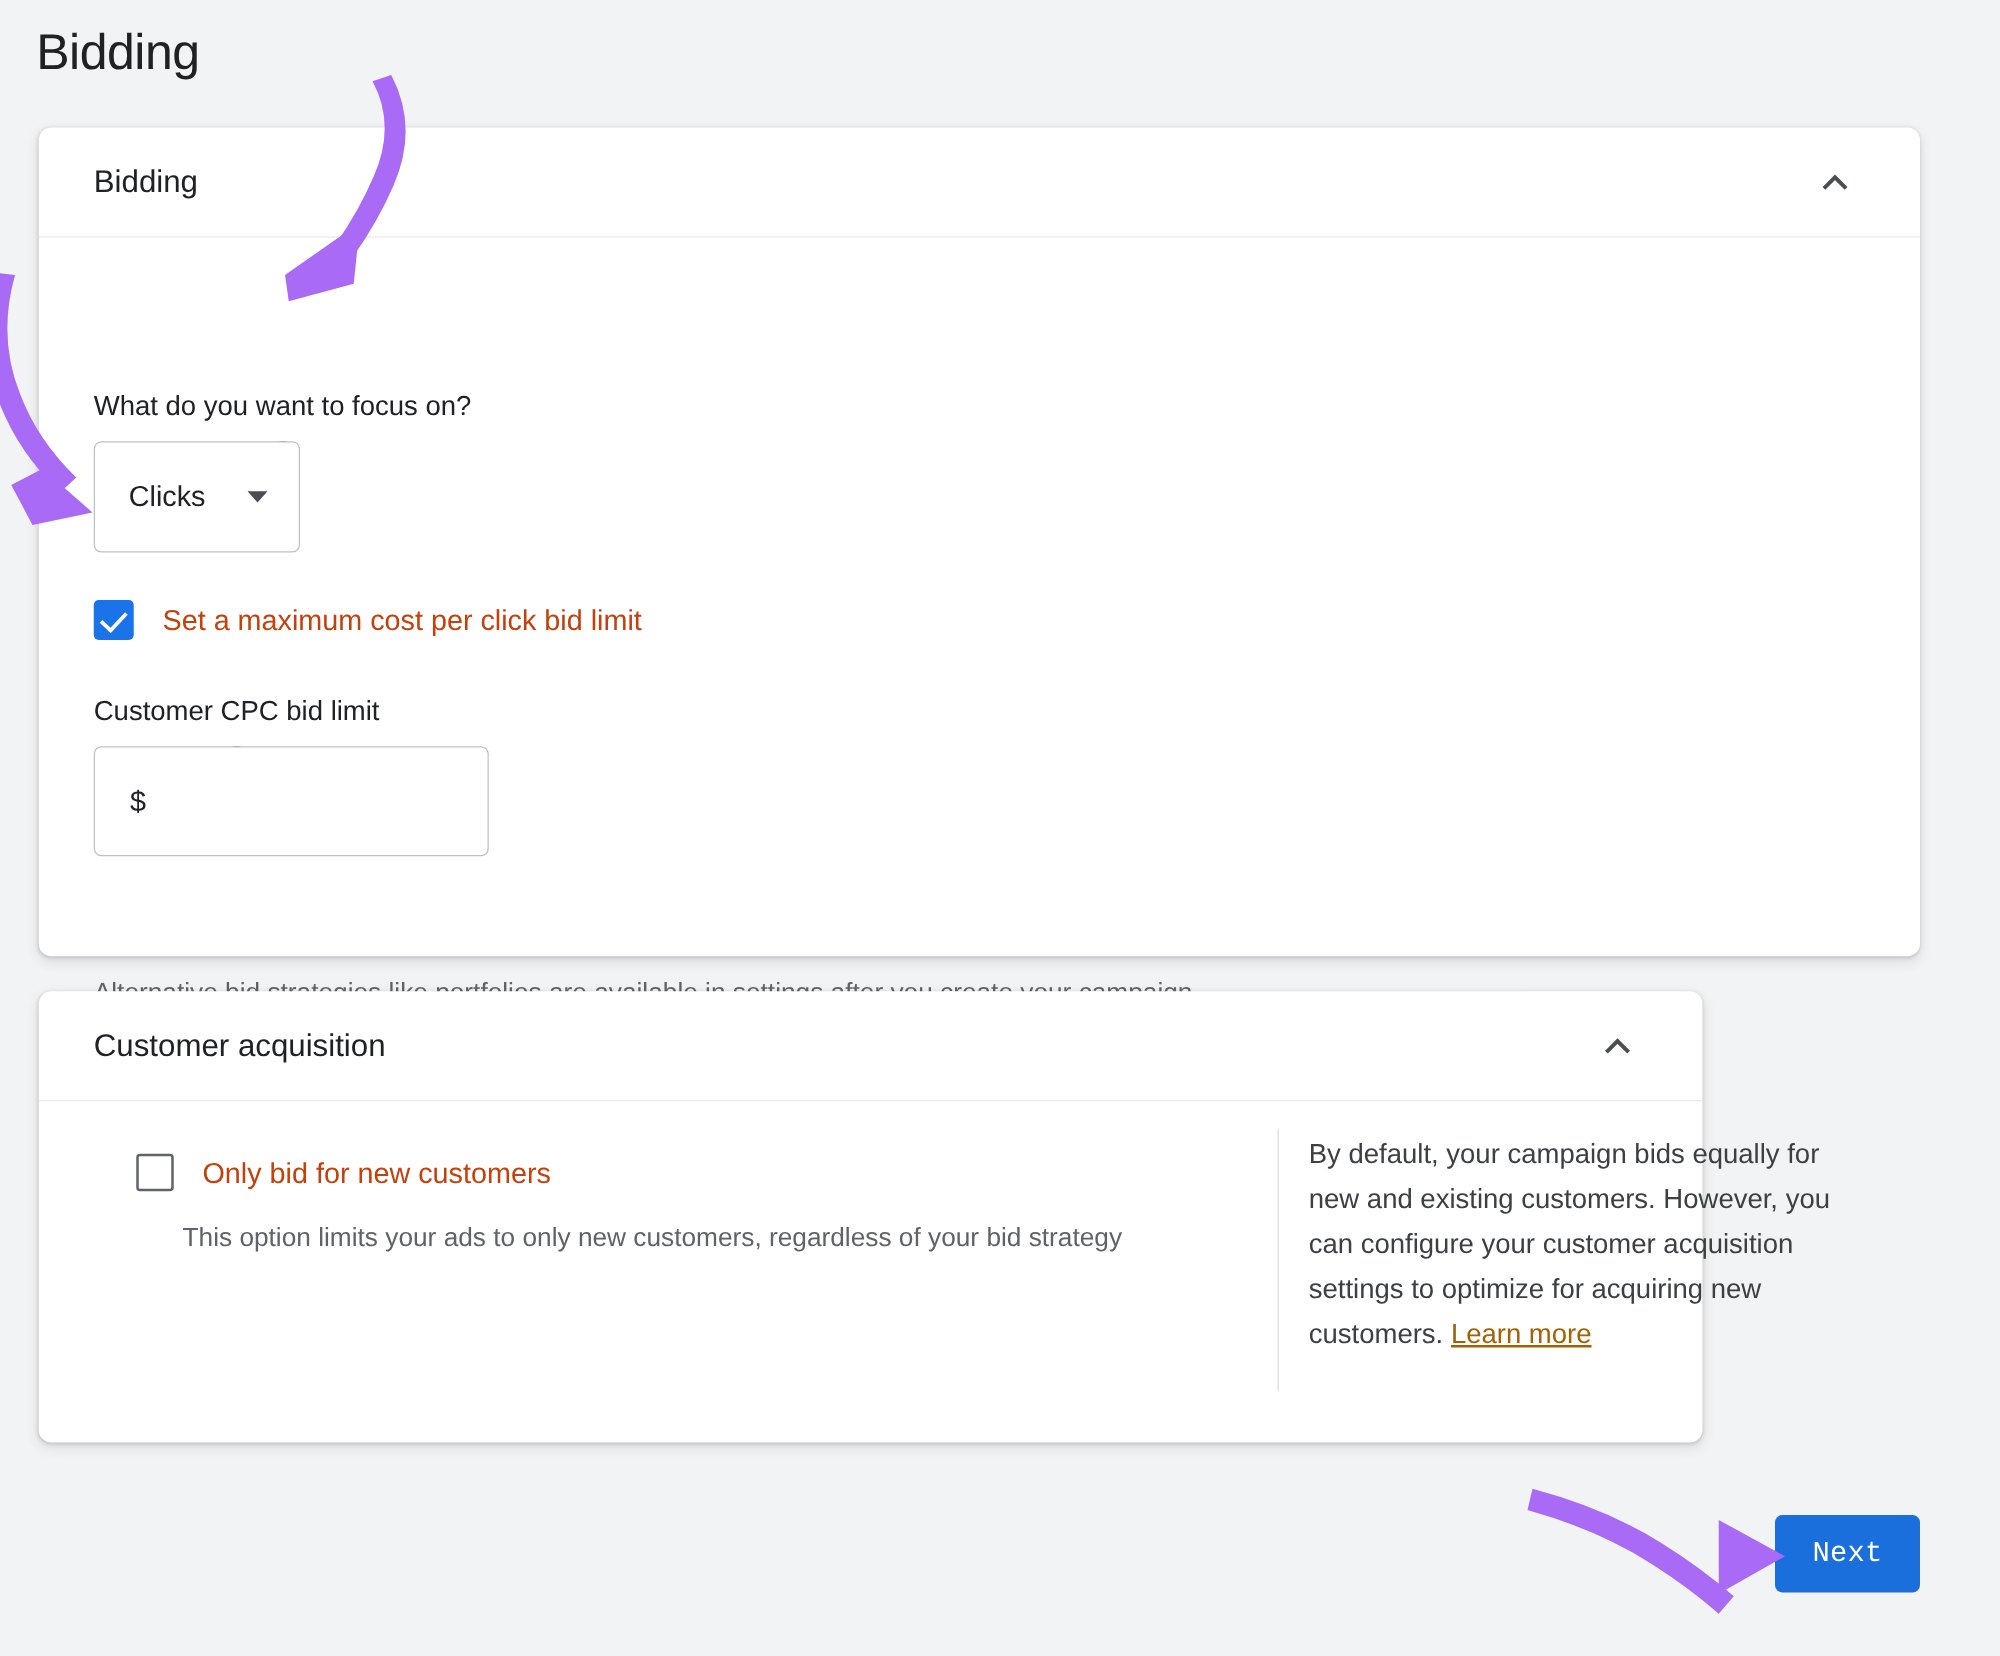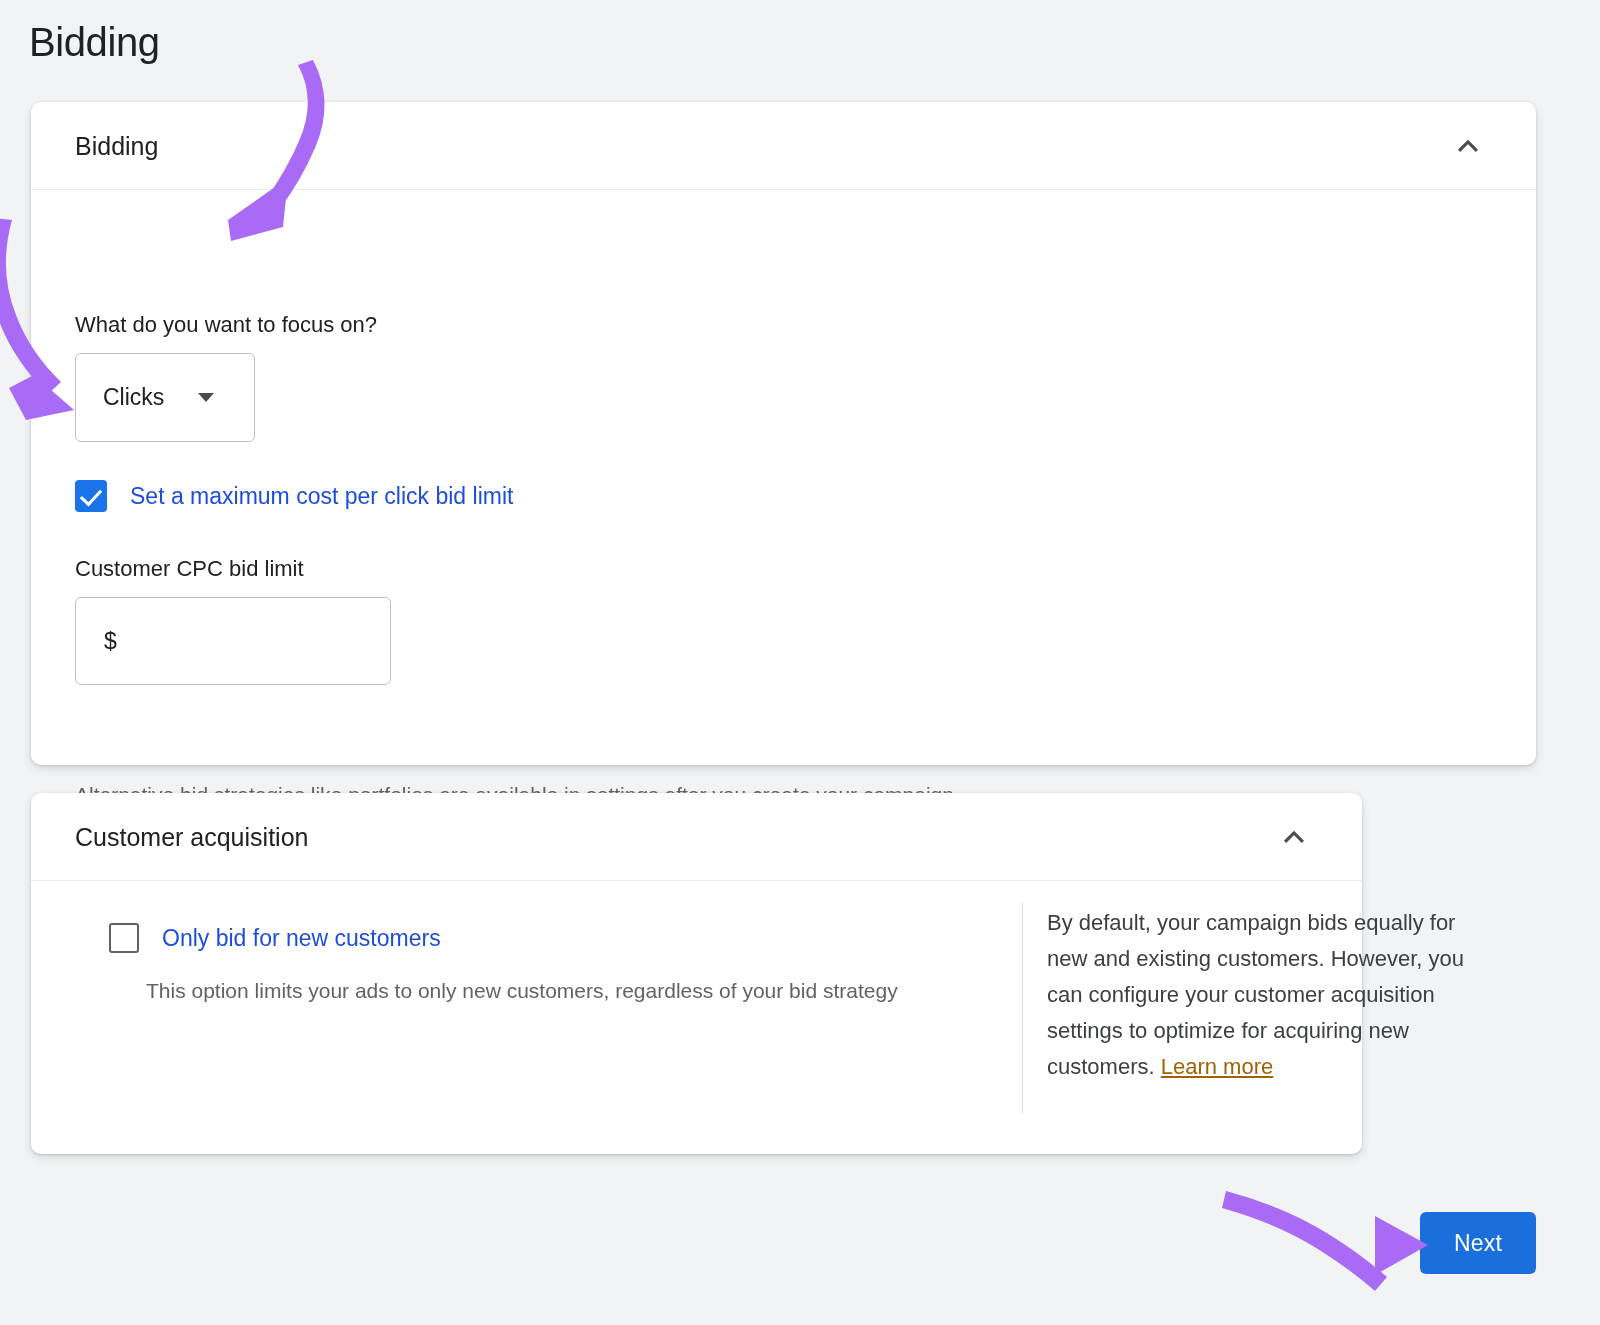--- a/index.html
+++ b/index.html
@@ -113,21 +113,21 @@
     position: relative;
     top: 1px;
   }
   .help-icon::after { content: "?"; display:block; margin-top:-1px; }
 
   
   .select-box {
     position: absolute;
     left: 44px;
     top: 163px;
-    width: 180px;
+    width: 165px;
     height: 89px;
     border: 1px solid #bdc1c6;
     border-radius: 6px;
     background: #fff;
     display: flex;
     align-items: center;
     padding-left: 27px;
     gap: 34px;
     cursor: pointer;
   }
@@ -164,21 +164,21 @@
     border: solid #fff;
     border-width: 0 3.4px 3.4px 0;
     transform: rotate(43deg);
   }
   .cb.unchecked {
     background: #fff;
     border: 2.6px solid #5f6368;
     width: 30px; height: 30px;
     border-radius: 3px;
   }
-  .cb-label { font-size: 23px; color: #1d4ed8; white-space: nowrap; }
+  .cb-label { font-size: 23px; color: #c2410c; white-space: nowrap; }
 
   
   .money-input {
     position: absolute;
     left: 44px;
     top: 407px;
     width: 316px;
     height: 88px;
     border: 1px solid #bdc1c6;
     border-radius: 6px;
@@ -244,21 +244,21 @@
   .next-btn {
     position: absolute;
     left: 1420px;
     top: 1212px;
     width: 116px;
     height: 62px;
     background: #1a6fdd;
     color: #ffffff;
     border: none;
     border-radius: 6px;
-    font-family: Liberation Sans, sans-serif;
+    font-family: Liberation Mono, monospace;
     font-size: 23px;
     cursor: pointer;
     display: flex;
     align-items: center;
     justify-content: center;
     letter-spacing: 0.2px;
   }
 
   
   .arrow-layer {

